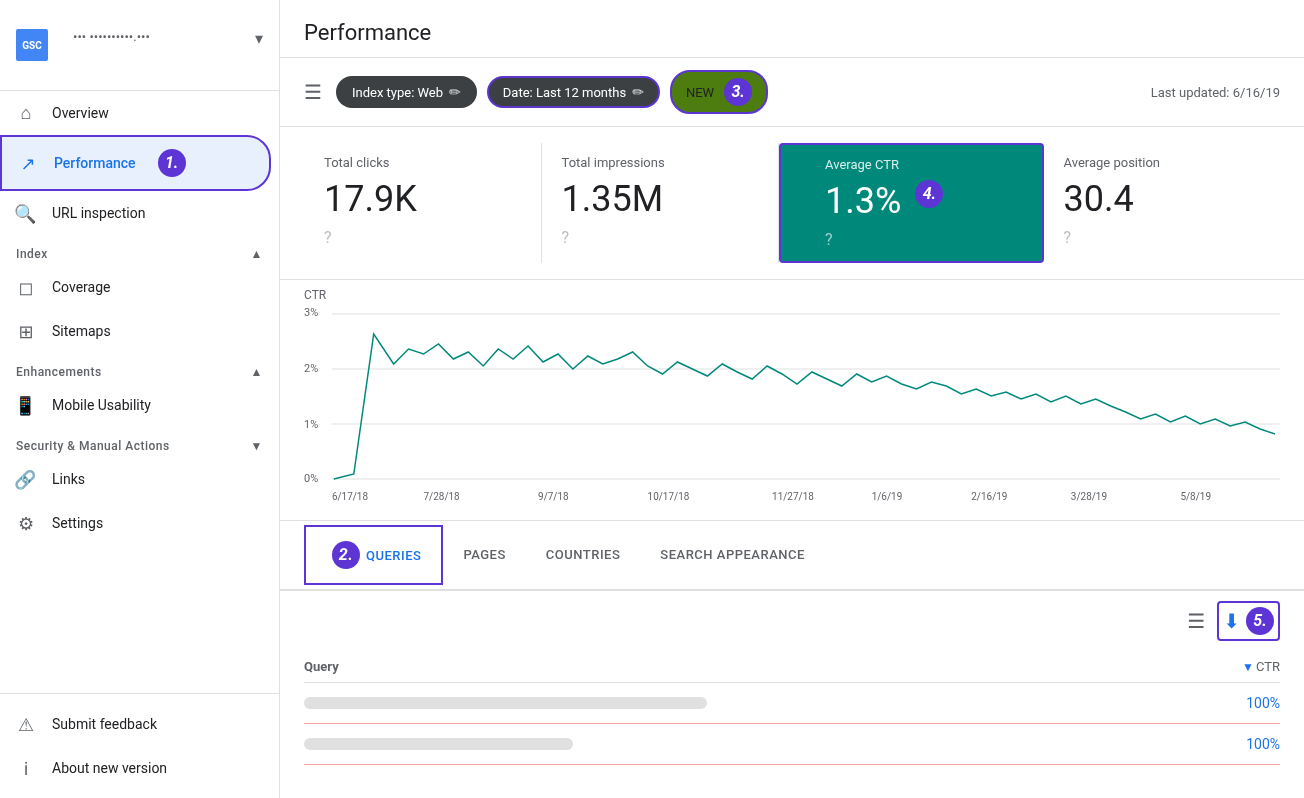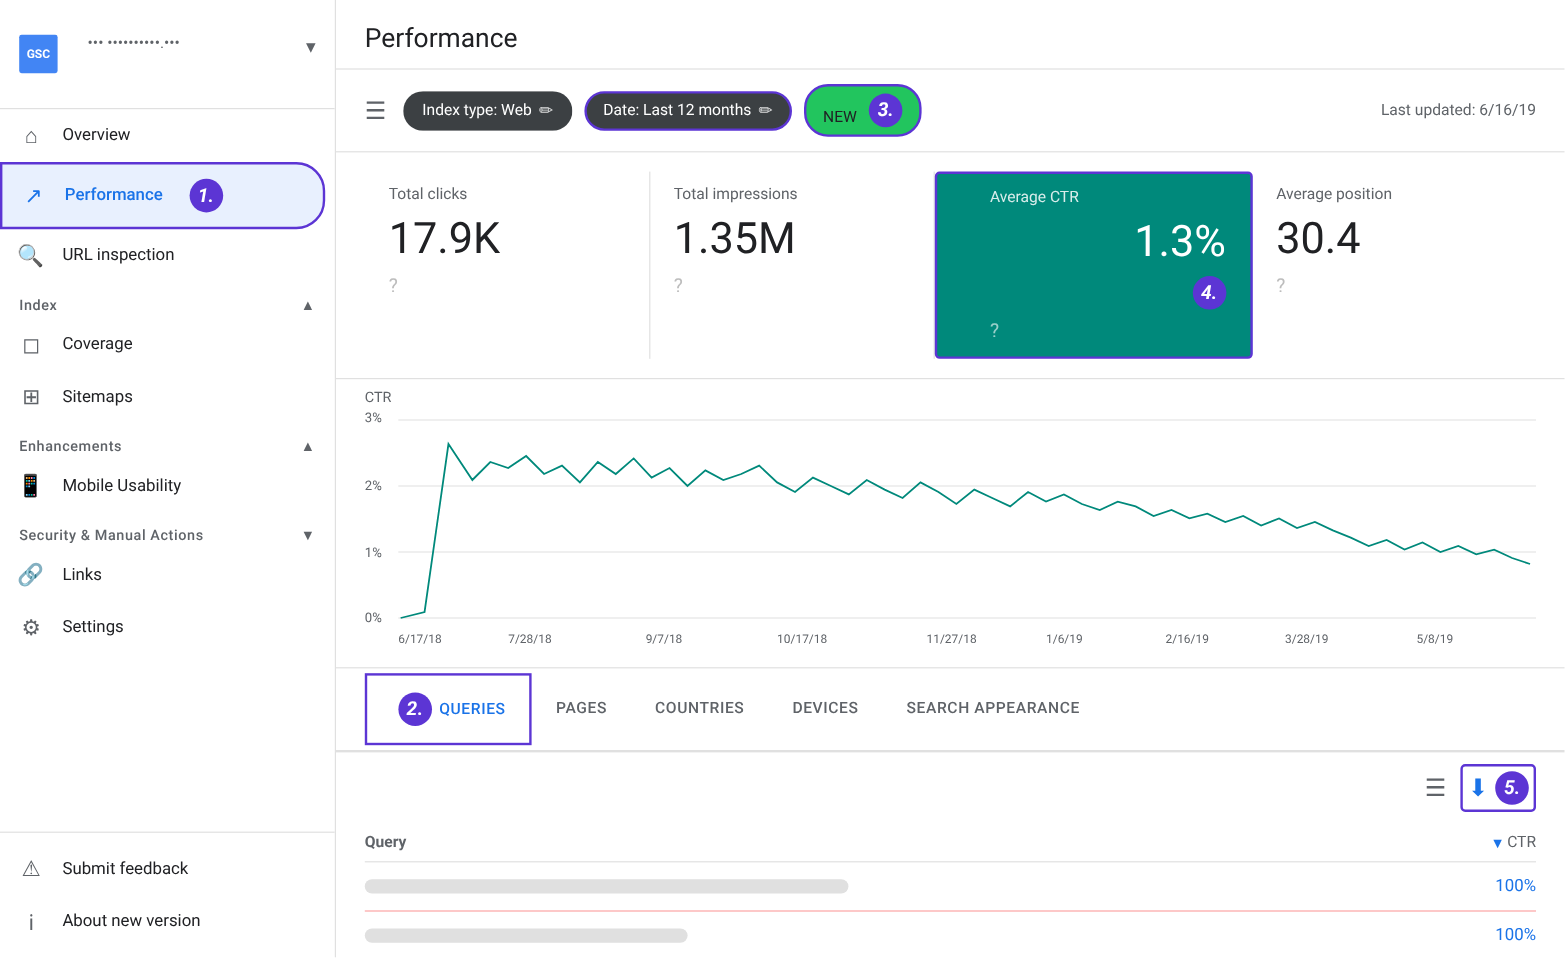--- a/index.html
+++ b/index.html
@@ -113,29 +113,29 @@
       color: #fff;
       font-size: 13px;
       cursor: pointer;
       border: 2px solid transparent;
     }
     .filter-chip.highlighted { border: 2px solid #5c35d4; }
     .filter-chip .edit-icon { font-size: 14px; opacity: 0.8; }
 
     .new-badge {
       display: flex;
-      align-items: flex-end;
+      align-items: center;
       gap: 6px;
       padding: 6px 14px;
       border-radius: 20px;
       border: 2px solid #5c35d4;
       color: #202124;
       font-size: 13px;
       cursor: pointer;
-      background: #22c55e;
+      background: #4d7c0f;
     }
 
     .last-updated {
       margin-left: auto;
       font-size: 13px;
       color: #5f6368;
     }
 
     
     .metrics-row {
@@ -392,21 +392,21 @@
       <div class="metric-value">17.9K</div>
       <div class="metric-help">?</div>
     </div>
     <div class="metric-card">
       <div class="metric-label">Total impressions</div>
       <div class="metric-value">1.35M</div>
       <div class="metric-help">?</div>
     </div>
     <div class="metric-card highlighted">
       <div class="metric-label">Average CTR</div>
-      <div style="display:flex;align-items:flex-end;gap:8px;flex-direction:column;">
+      <div style="display:flex;align-items:flex-start;gap:8px;">
         <div class="metric-value">1.3%</div>
         <span class="annotation-badge">4.</span>
       </div>
       <div class="metric-help">?</div>
     </div>
     <div class="metric-card">
       <div class="metric-label">Average position</div>
       <div class="metric-value">30.4</div>
       <div class="metric-help">?</div>
     </div>
@@ -511,23 +511,20 @@
       <span class="annotation-badge">2.</span>
       <span>QUERIES</span>
     </div>
     <div class="tab">
       <span>PAGES</span>
     </div>
     <div class="tab">
       <span>COUNTRIES</span>
     </div>
     <div class="tab">
-      <span>DEVICES</span>
-    </div>
-    <div class="tab">
       <span>SEARCH APPEARANCE</span>
     </div>
   </div>
 
   <div class="table-area">
     <div class="table-actions">
       <span class="action-icon">☰</span>
       <div class="highlighted-box">
         <span class="action-icon" style="color:#1a73e8;">⬇</span>
         <span class="annotation-badge">5.</span>

